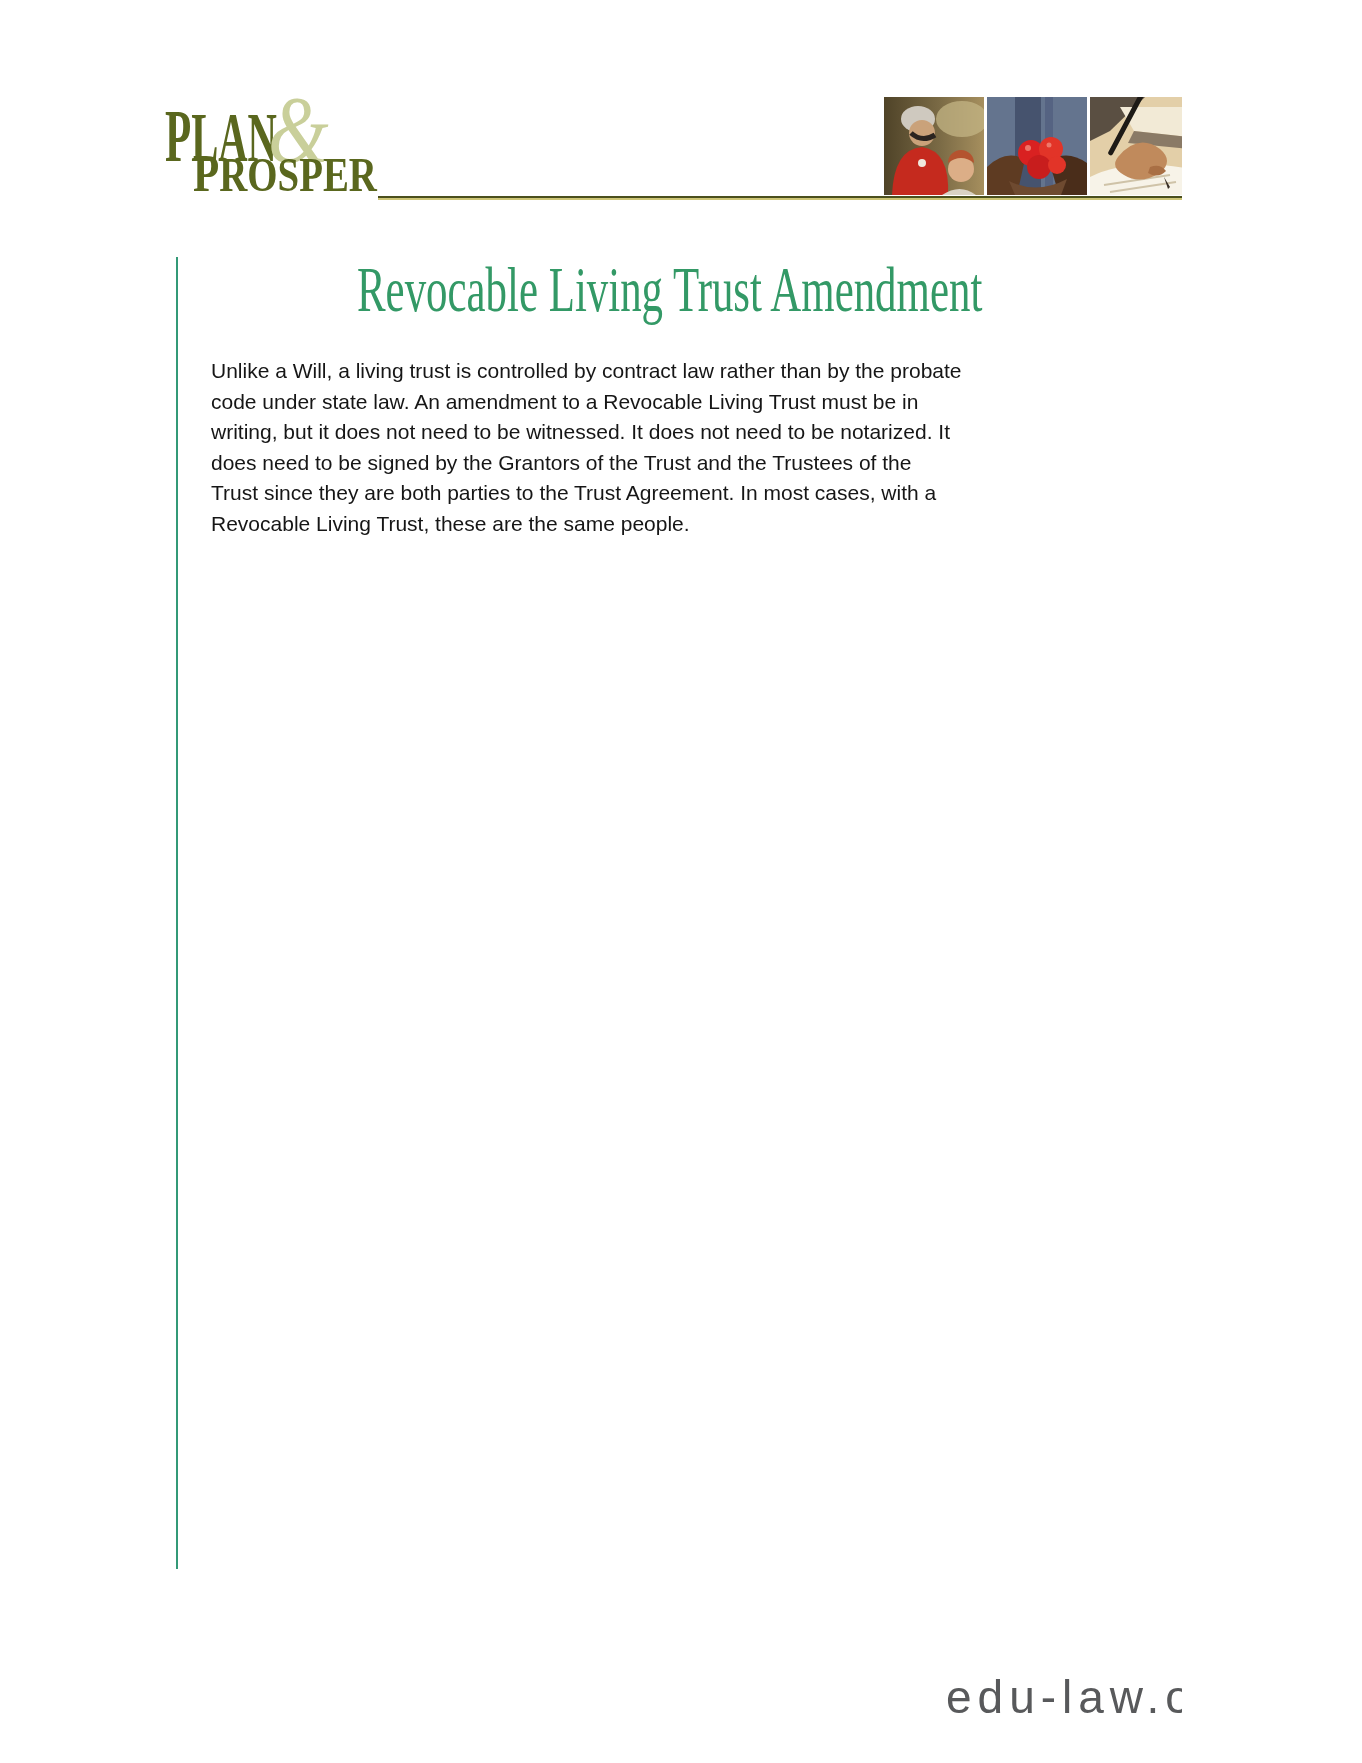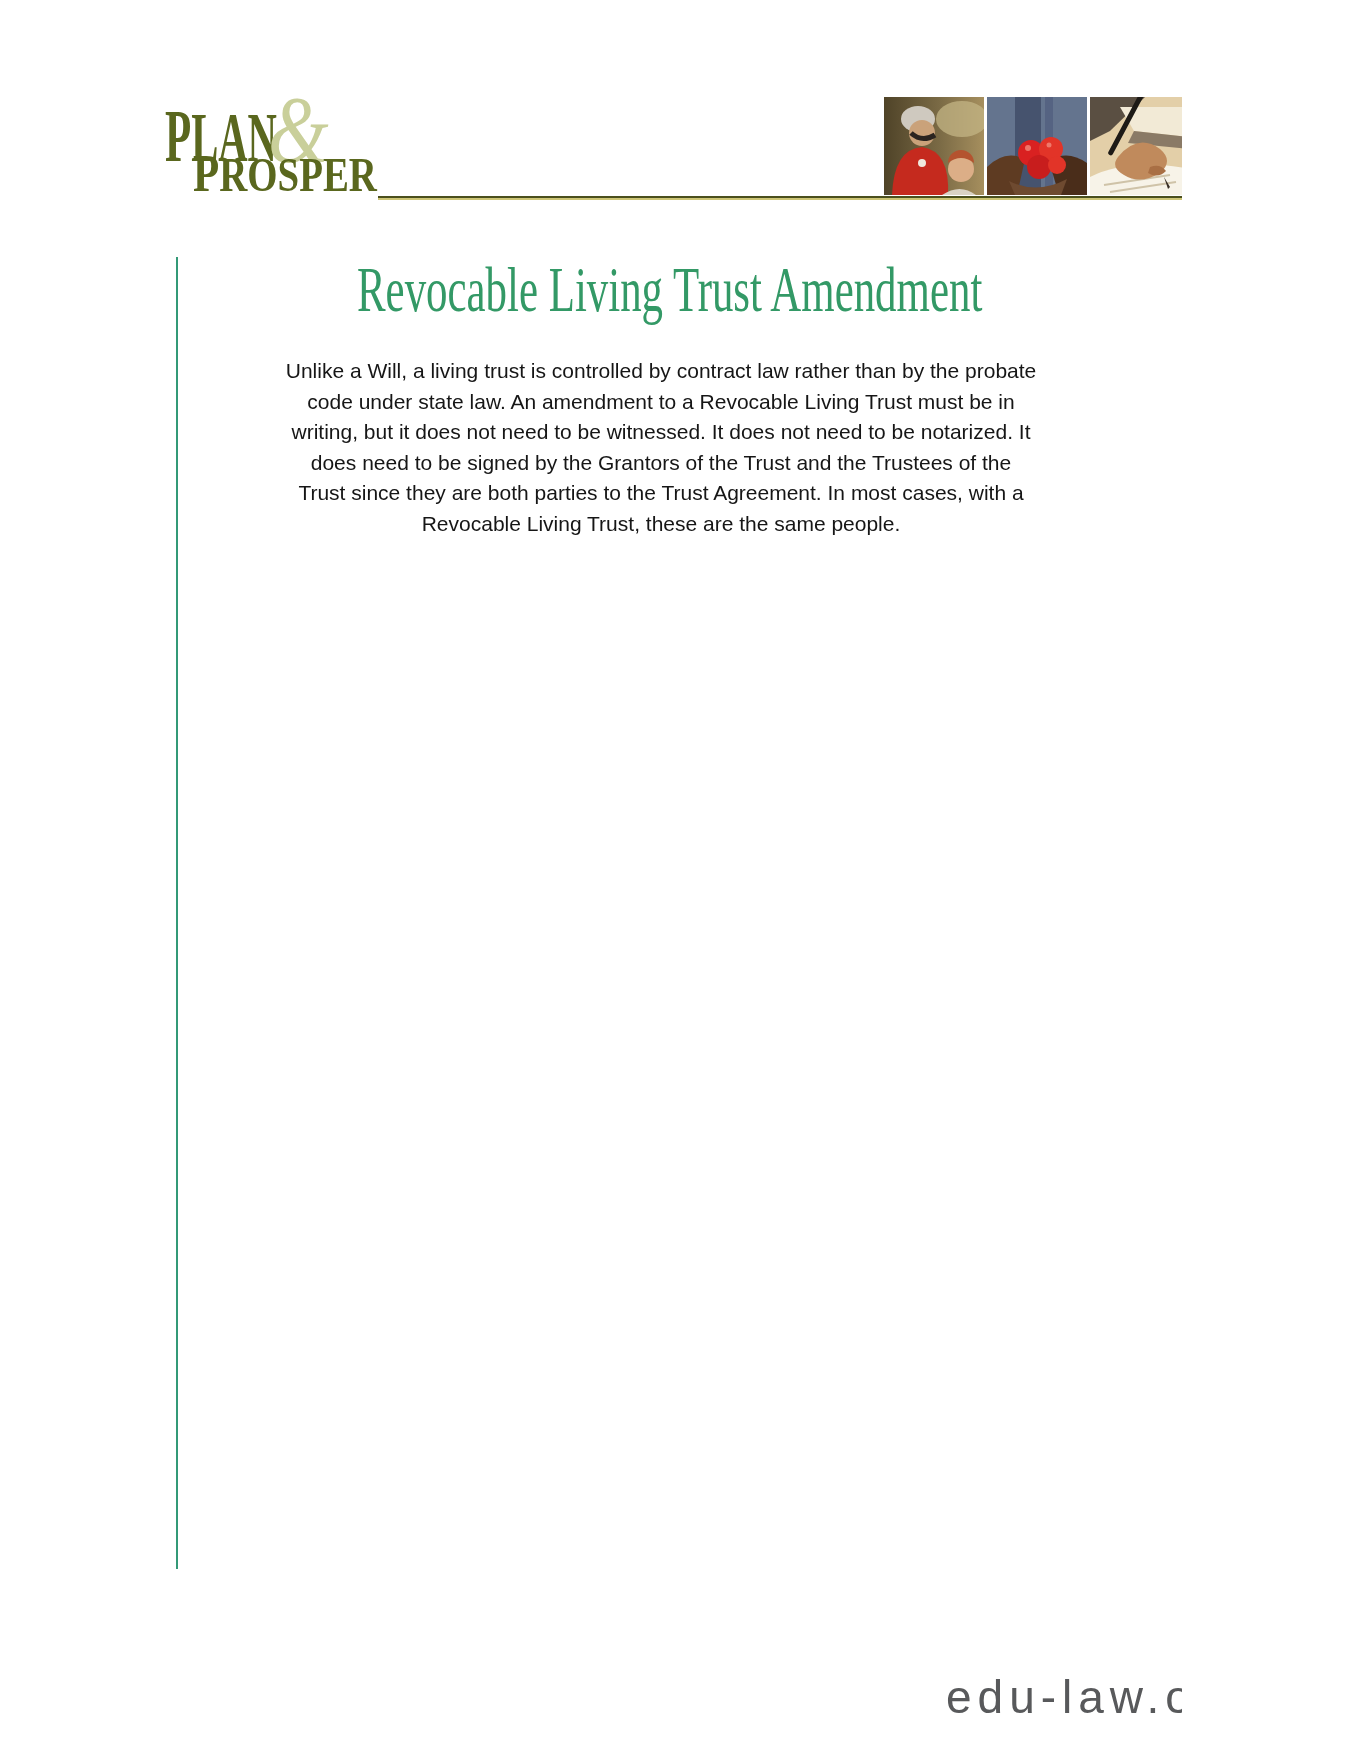--- a/index.html
+++ b/index.html
@@ -55,21 +55,21 @@
     font-family:"Liberation Serif", serif;
     font-size:64px; line-height:1; color:#339966;
     transform:scaleX(0.67); transform-origin:0 0; white-space:nowrap;
   }
 
   
   .body-text {
     position:absolute; left:211px; top:356px; width:900px;
     font-size:21px; line-height:30.6px; color:#161616;
   }
-  .para { white-space:pre-line; margin-bottom:33px;text-align:center; }
+  .para { white-space:pre-line; margin-bottom:33px; }
 
   
   .watermark {
     position:absolute; left:938px; top:1670px;
     font-family:Liberation Sans, sans-serif;
     font-size:46px; letter-spacing:6px; color:#58595b; white-space:nowrap;margin-left:8px;
   }
 </style>
 </head>
 <body>

